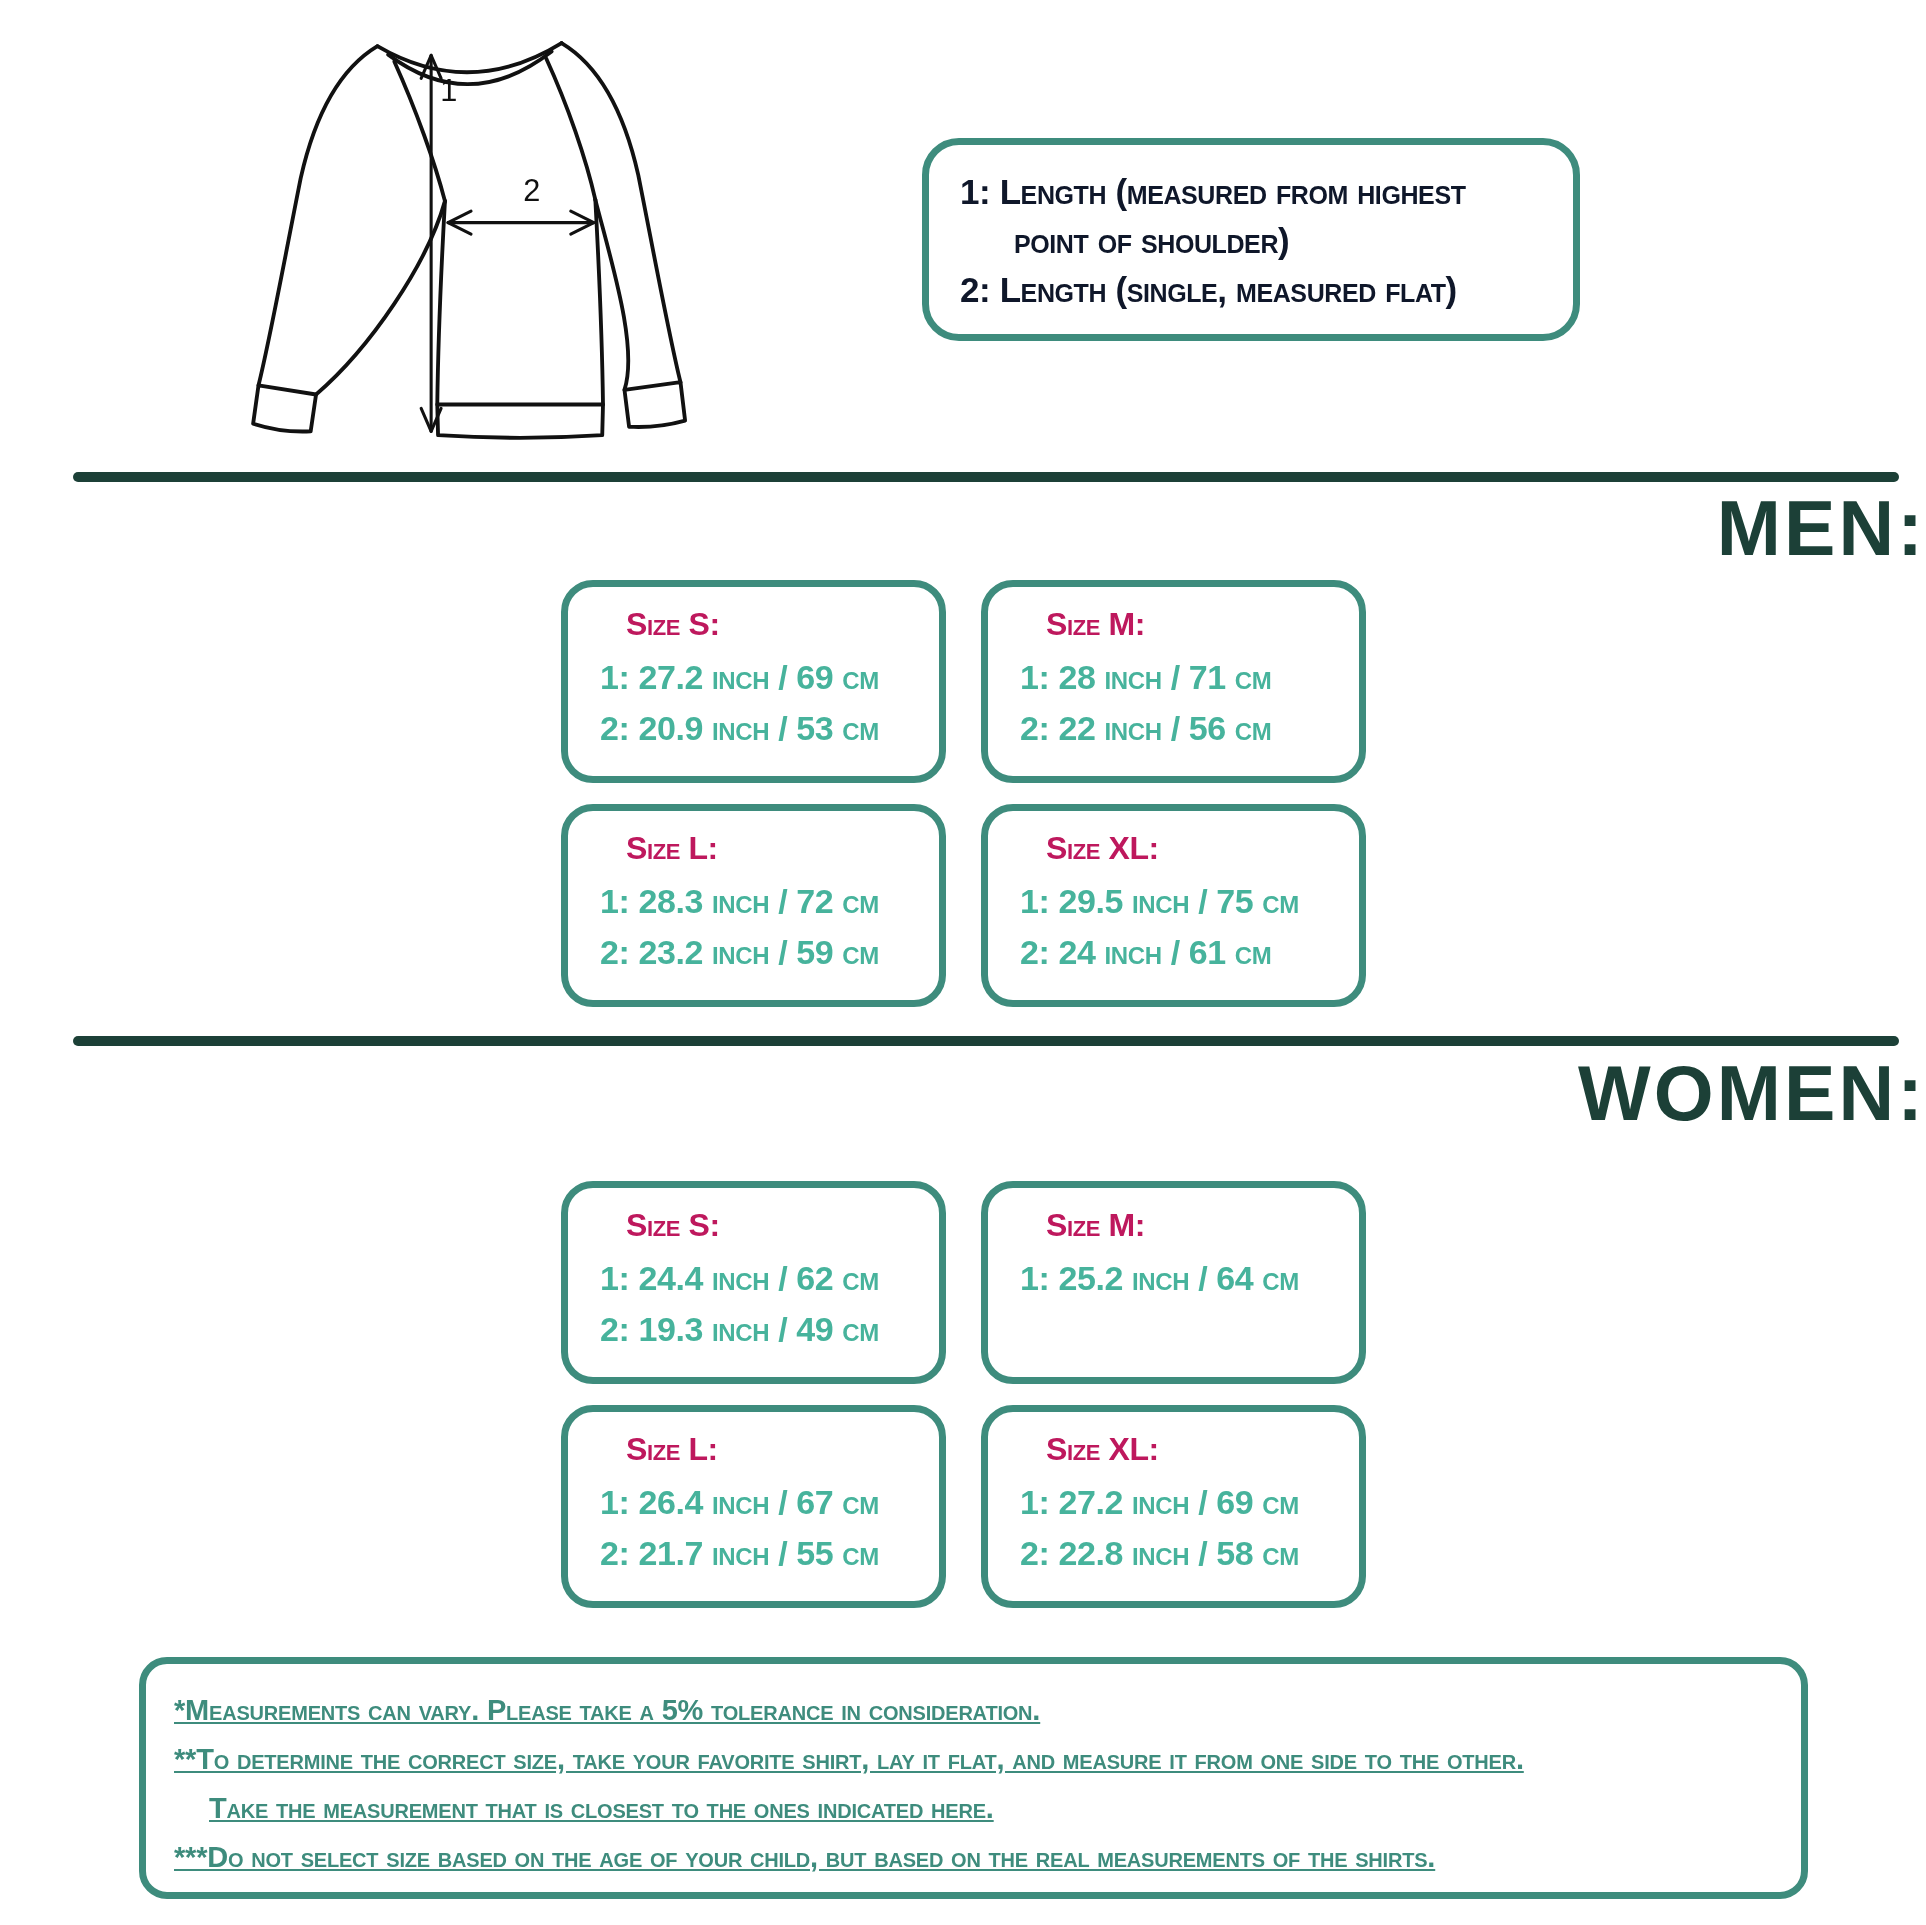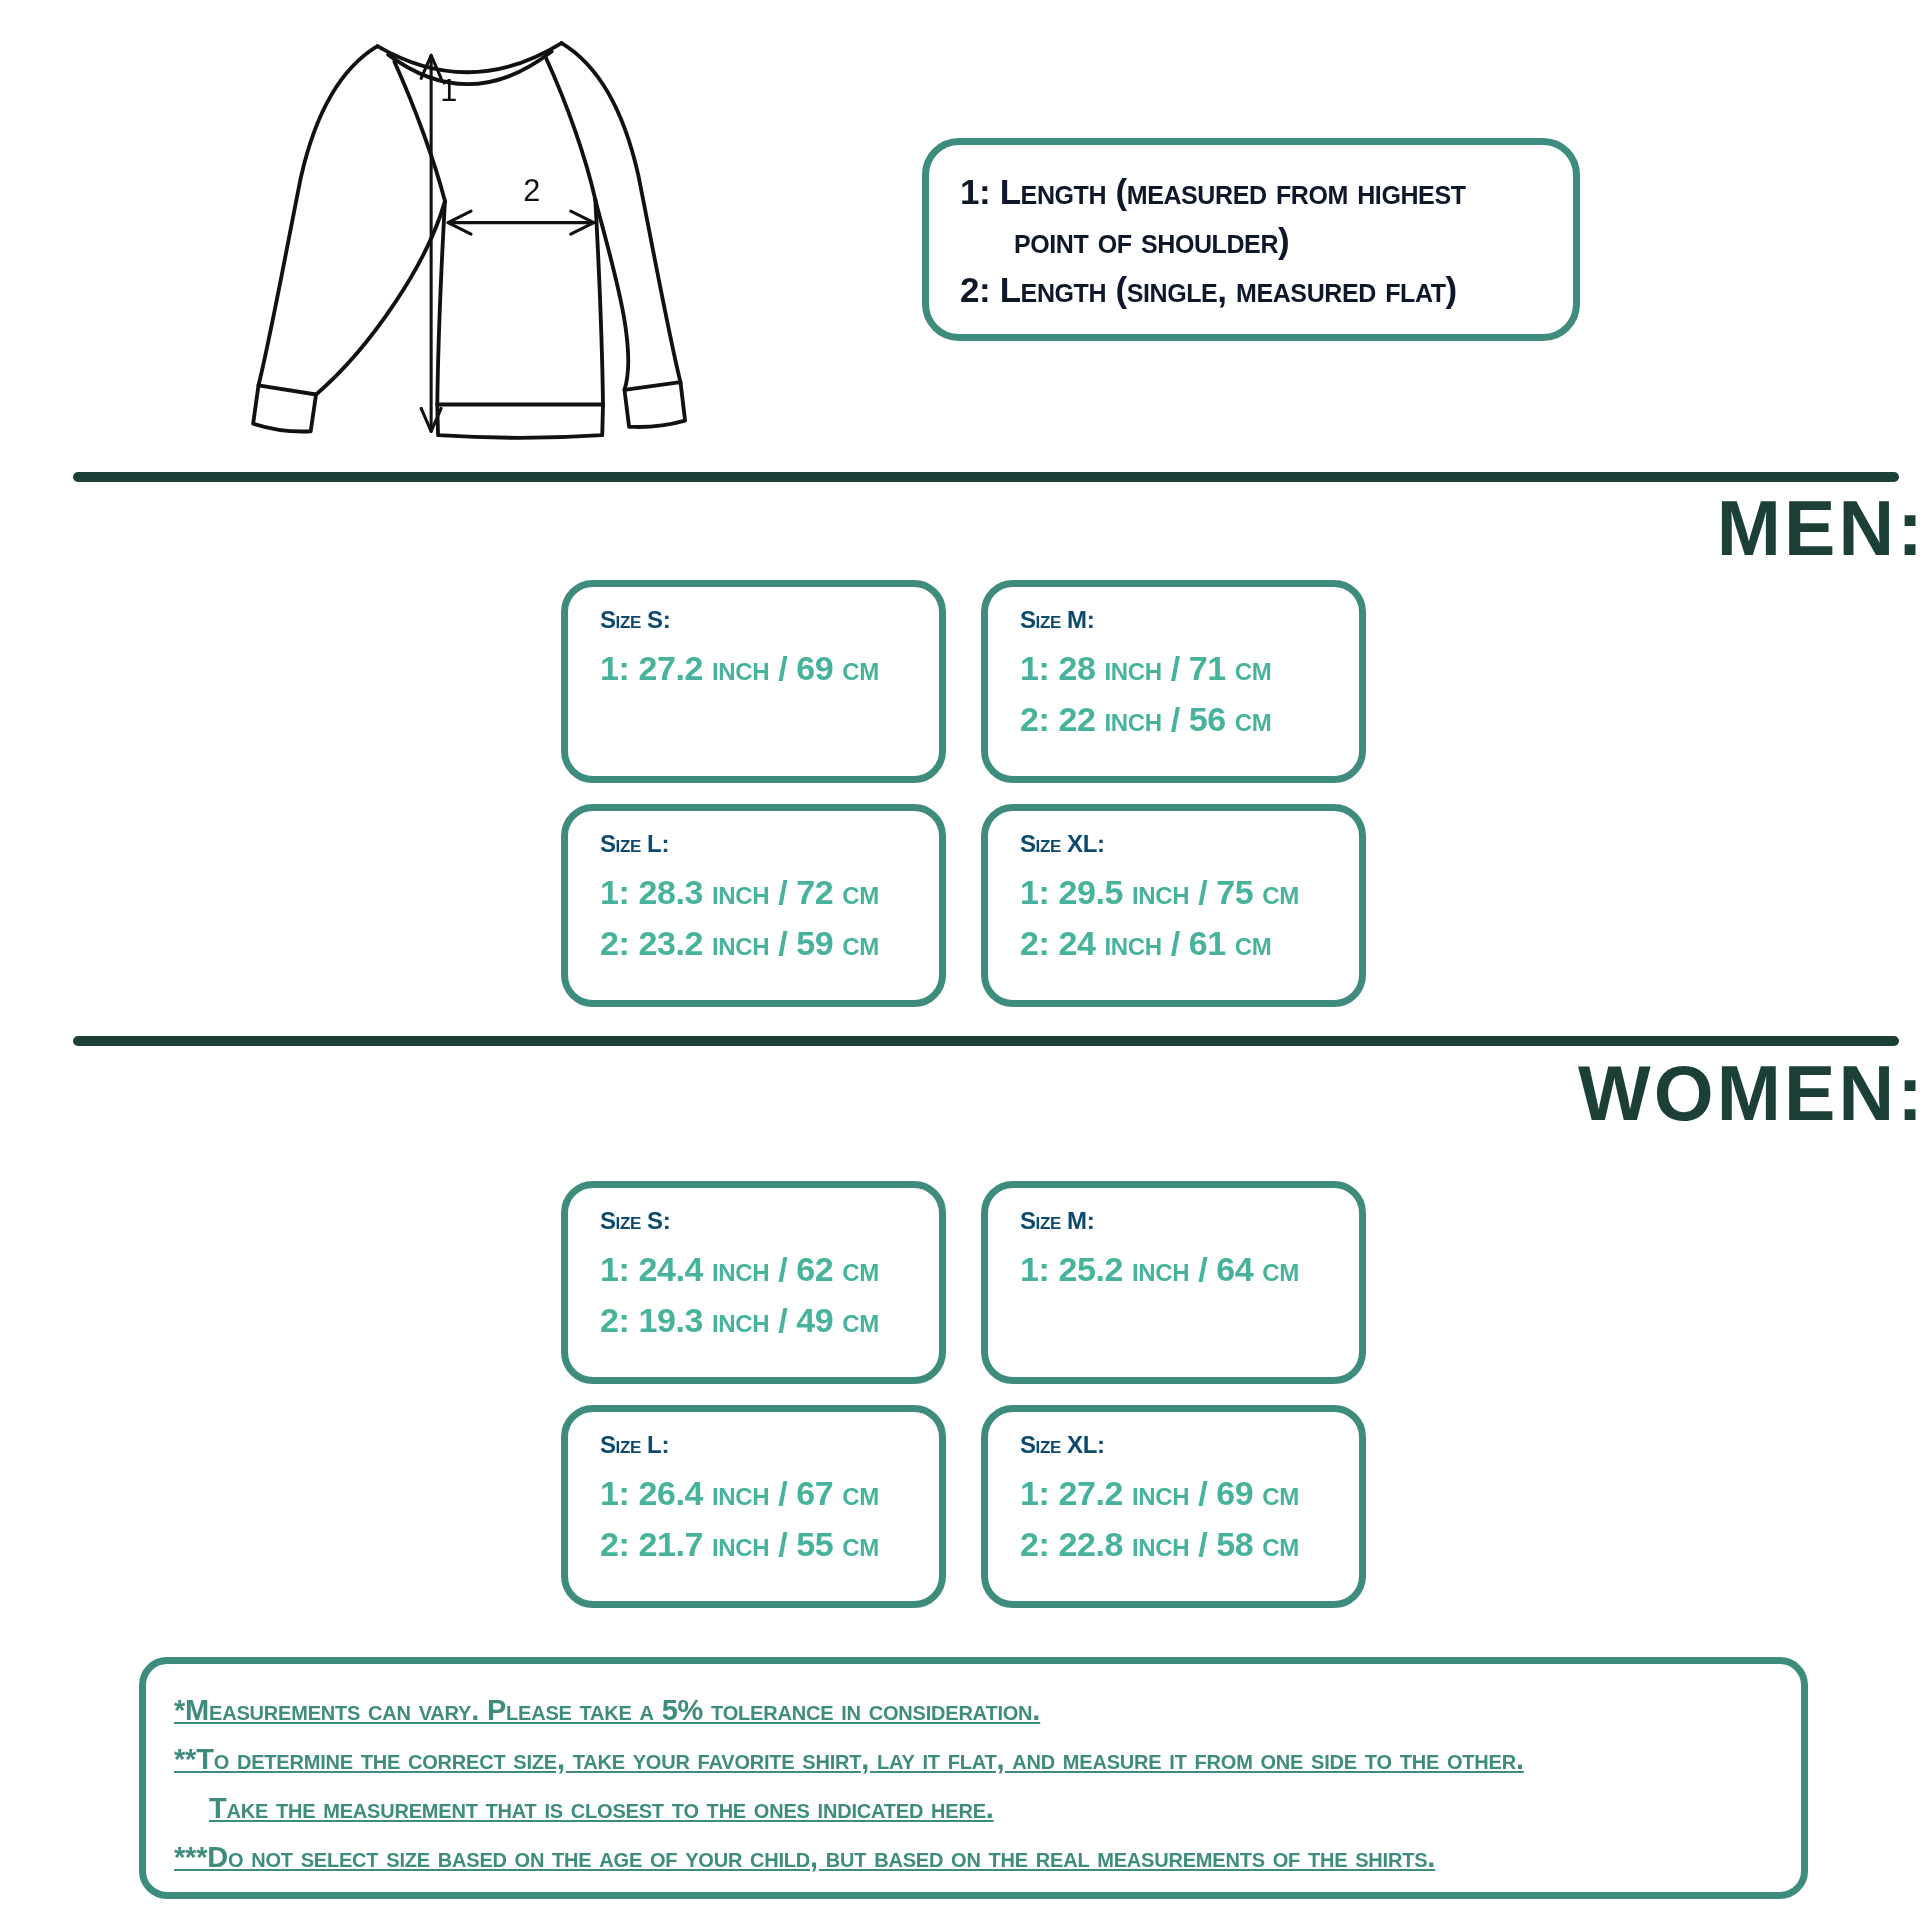--- a/index.html
+++ b/index.html
@@ -22,22 +22,22 @@
   #divider-women{top:1036px;}
   .section-title{position:absolute;left:0;width:1926px;text-align:right;
       color:#1c4037;font-size:77px;font-weight:bold;letter-spacing:3.1px;font-variant:normal;}
   #title-men{top:484px;}
   #title-women{top:1049px;}
 
   
   .size-box{position:absolute;width:385px;height:203px;box-sizing:border-box;
       border:7px solid #3e8c7d;border-radius:32px;padding:18.5px 10.8px 12.3px 32px;
       white-space:nowrap;}
-  .size-box .size-label{color:#0c4a6e;font-size:24px;font-weight:bold;
-      letter-spacing:-0.4px;margin-bottom:9.2px;}
+  .size-box .size-label{color:#be185d;font-size:32px;font-weight:bold;
+      letter-spacing:-0.4px;margin-bottom:9.2px;margin-left:26px;}
   .size-box .size-line{color:#47b39c;font-size:34px;font-weight:bold;
       letter-spacing:-0.4px;line-height:51px;}
 
   
   #men-s  {left:561px; top:580px;}
   #men-m  {left:981px;top:580px;}
   #men-l  {left:561px; top:804px;}
   #men-xl {left:981px;top:804px;}
   
   #women-s  {left:561px; top:1181px;}
@@ -97,20 +97,21 @@
     <div class="legend-indent">point of shoulder)</div>
     <div>2: Length (single, measured flat)</div>
   </div>
 
   <div class="divider" id="divider-men"></div>
   <div class="section-title" id="title-men">MEN:</div>
 
   <div class="size-box" id="men-s">
     <div class="size-label">Size S:</div>
     <div class="size-line">1: 27.2 inch / 69 cm</div>
+    <div class="size-line">2: 20.9 inch / 53 cm</div>
   </div>
   <div class="size-box" id="men-m">
     <div class="size-label">Size M:</div>
     <div class="size-line">1: 28 inch / 71 cm</div>
     <div class="size-line">2: 22 inch / 56 cm</div>
   </div>
   <div class="size-box" id="men-l">
     <div class="size-label">Size L:</div>
     <div class="size-line">1: 28.3 inch / 72 cm</div>
     <div class="size-line">2: 23.2 inch / 59 cm</div>

